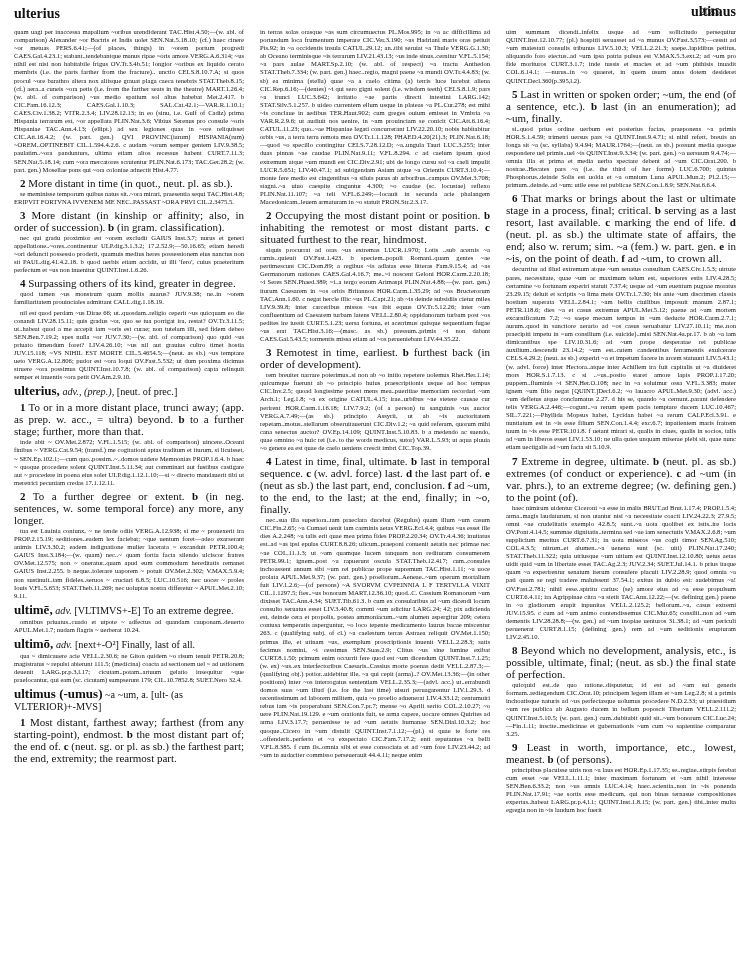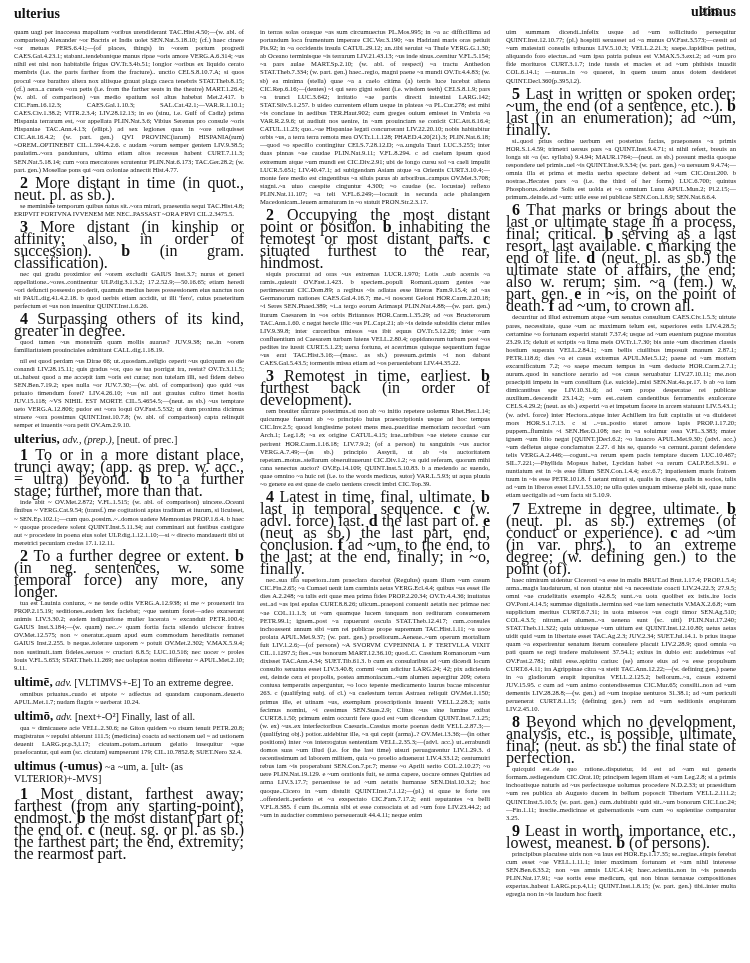--- a/index.html
+++ b/index.html
@@ -8,21 +8,21 @@
   .runhead { position:absolute; top:0; left:0; width:750px; height:24px; }
   .rh-left { position:absolute; left:14px; top:6px; font-weight:bold; font-size:14px; }
   .rh-center { position:absolute; left:0; width:720px; top:6px; text-align:right; font-size:10px; }
   .rh-right { position:absolute; right:14px; top:4px; font-weight:bold; font-size:14px; }
   .col { position:absolute; top:28px; width:230px; overflow:hidden; }
   .c1 { left:14px; height:930px; }
   .c2 { left:260px; height:930px; }
   .c3 { left:506px; height:930px; }
   .cite { font-size:6.6px; line-height:8.1px; text-align:justify; hyphens:auto; margin:0 0 2px 0; text-indent:6px; }
   .cite.cont { text-indent:0; }
-  .sense { font-size:16px; line-height:12px; text-align:justify; margin:3px 0 1px 0; text-indent:6px; }
+  .sense { font-size:11px; line-height:12px; text-align:justify; margin:3px 0 1px 0; text-indent:6px; }
   .sense .num { font-weight:bold; }
   .lemma { font-size:10.2px; line-height:12px; margin:4px 0 1px 0; }
   .lemma .hw { font-weight:bold; font-size:13px; }
   .lemma .pos { font-style:italic; }
   .lemma .etym { font-variant:small-caps; }
   .b { font-weight:bold; }
 </style>
 </head>
 <body>
 

